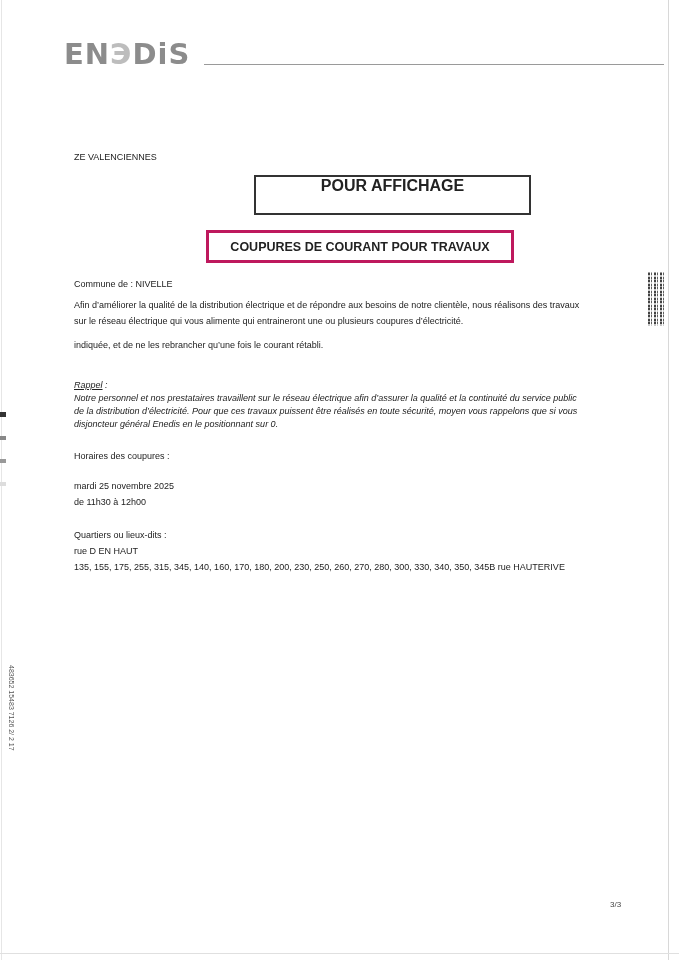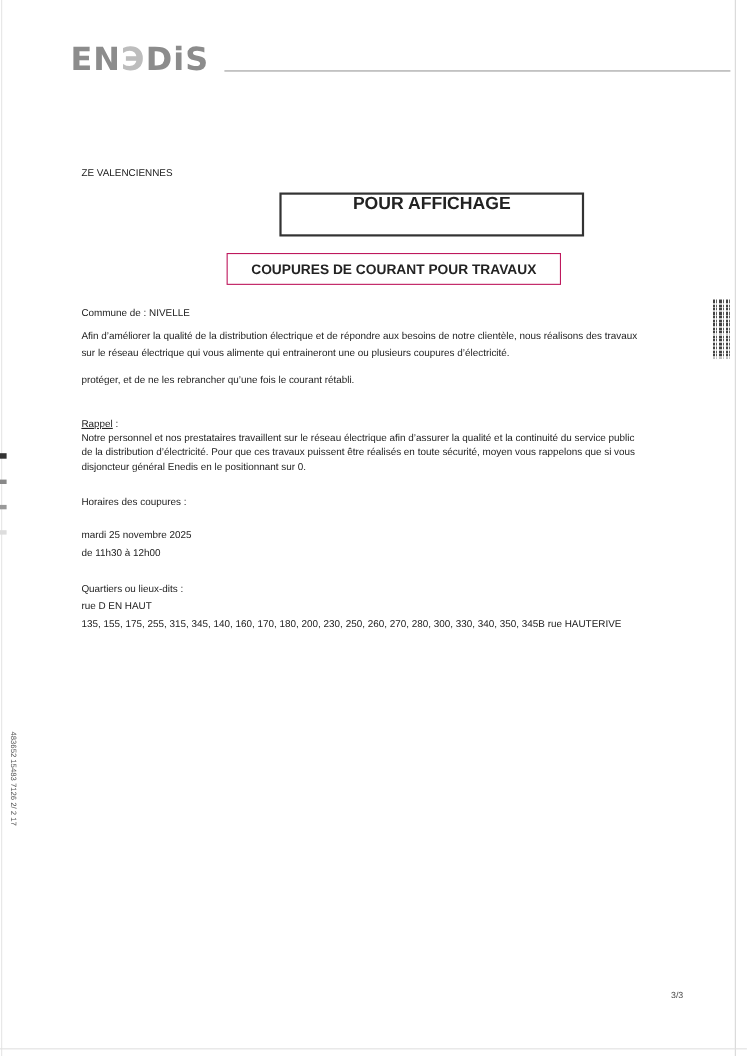--- a/index.html
+++ b/index.html
@@ -22,26 +22,26 @@
 
   .zone { position: absolute; left: 74px; top: 152px; font-size: 9px; color: #222; }
 
   .box-affichage {
     position: absolute; left: 220px; top: 175px; width: 273px; height: 36px;
     border: 2px solid #333; display: flex; align-items: flex-start; justify-content: center;
     font-size: 16px; font-weight: bold; color: #222; margin-left: 34px;
   }
   .box-coupures {
     position: absolute; left: 206px; top: 230px; width: 302px; height: 27px;
-    border: 1px solid #be185d; display: flex; align-items: center; justify-content: center;
+    border: 3px solid #be185d; display: flex; align-items: center; justify-content: center;
     font-size: 12.5px; font-weight: bold; color: #222;
   }
 
   .text { position: absolute; left: 74px; width: 560px; font-size: 9px; line-height: 16px; color: #222; }
-  .italic { line-height: 13px; }
+  .italic { font-style: italic; line-height: 13px; }
   .underline { text-decoration: underline; }
   .bold { font-weight: normal; }
   .line { display: block; white-space: nowrap; }
 
   .datamatrix { position: absolute; left: 648px; top: 272px; width: 17px; height: 54px;
     background:
       repeating-linear-gradient(90deg, #222 0 2px, #fff 2px 3px, #444 3px 4px, #fff 4px 6px),
       #fff;
     opacity: 0.85;
   }
@@ -79,21 +79,21 @@
 </div>
 
 <div class="text" style="top:276px">Commune de : NIVELLE</div>
 
 <div class="text" style="top:297px">
   <span class="line">Afin d’améliorer la qualité de la distribution électrique et de répondre aux besoins de notre clientèle, nous réalisons des travaux</span>
   <span class="line">sur le réseau électrique qui vous alimente qui entraineront une ou plusieurs coupures d’électricité.</span>
 </div>
 
 <div class="text" style="top:337px">
-  <span class="line">protéger, et de ne les rebrancher qu’une fois le courant rétabli.</span>
+  <span class="line">indiquée, et de ne les rebrancher qu’une fois le courant rétabli.</span>
 </div>
 
 <div class="text italic" style="top:379px">
   <span class="line"><span class="underline">Rappel</span><span> :</span></span>
   <span class="line">Notre personnel et nos prestataires travaillent sur le réseau électrique afin d’assurer la qualité et la continuité du service public</span>
   <span class="line">de la distribution d’électricité. Pour que ces travaux puissent être réalisés en toute sécurité, moyen vous rappelons que si vous</span>
   <span class="line">disjoncteur général Enedis en le positionnant sur 0.</span>
 </div>
 
 <div class="text bold" style="top:448px">Horaires des coupures :</div>

